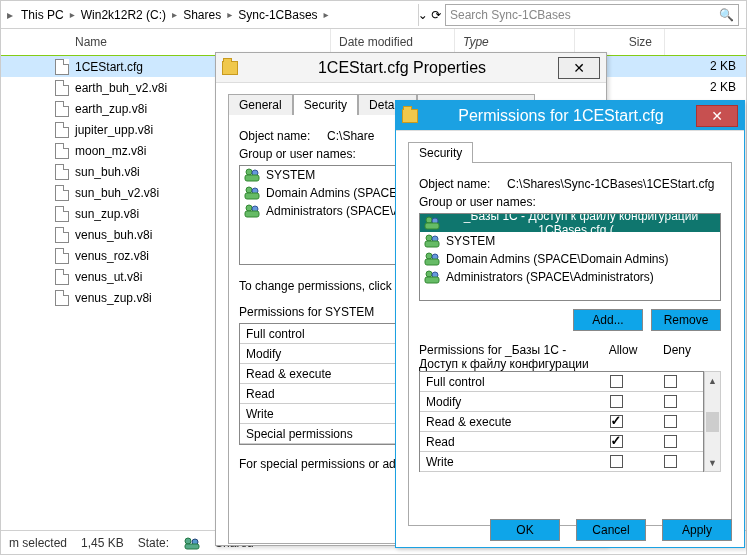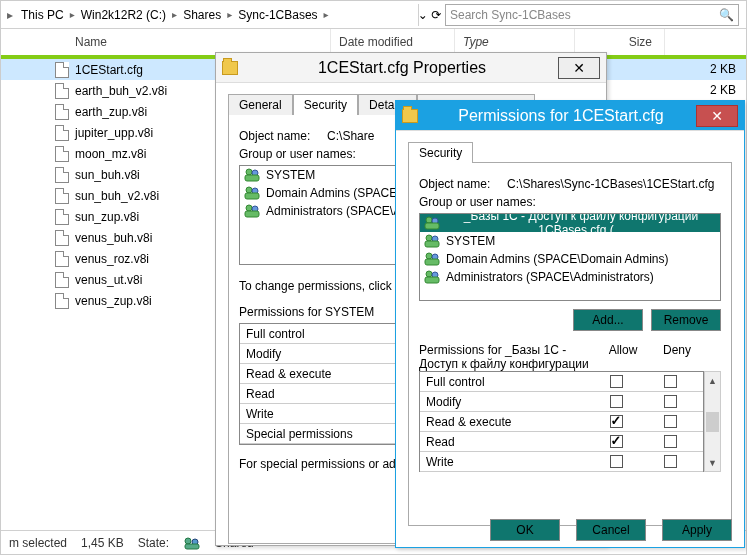--- a/index.html
+++ b/index.html
@@ -8,21 +8,21 @@
   
   .explorer { position: absolute; inset: 0; border: 1px solid #ccc; background: #fff; }
   .breadcrumbs { display: flex; align-items: center; height: 28px; border-bottom: 1px solid #d0d0d0; padding: 0 4px; gap: 2px; }
   .crumb { padding: 2px 6px; cursor: default; }
   .crumb-sep { color: #666; font-size: 10px; }
   .bc-refresh { margin-left: auto; width: 22px; height: 22px; display:flex; align-items:center; justify-content:center; border-left: 1px solid #d0d0d0; }
   .searchbox { width: 294px; height: 22px; margin: 0 3px; border: 1px solid #aaa; display:flex; align-items:center; padding: 0 4px; color: #888; }
   .searchbox .mag { margin-left: auto; }
   .breadcrumbs .chevL { margin-left: 2px; color: #666; }
 
-  .filelist-head { display:flex; border-bottom: 4px solid #84cc16; color:#444; }
+  .filelist-head { display:flex; border-bottom: 1px solid #84cc16; color:#444; }
   .filelist-head .col { padding: 6px 8px; border-right: 1px solid #e8e8e8; }
   .col-name { flex: 0 0 330px; padding-left: 74px !important; }
   .col-date { flex: 0 0 124px; }
   .col-type { flex: 0 0 120px; font-style: italic; }
   .col-size { flex: 0 0 90px; text-align: right; padding-right: 12px !important; }
 
   .filelist { position: relative; }
   .filerow { display:flex; align-items:center; height: 21px; }
   .filerow .icon { width: 74px; display:flex; justify-content:flex-end; padding-right:6px; }
   .fileicon { width:14px; height:16px; border:1px solid #888; background:#fff; position:relative; }
@@ -66,21 +66,21 @@
   .permtable { border:1px solid #888; border-bottom:none; }
   .permrow { display:flex; align-items:center; height:20px; border-bottom:1px solid #ccc; padding: 0 6px; }
   .permrow .plabel { flex:1; }
   .permrow .pbox { width:54px; display:flex; justify-content:center; }
   .cb { width:13px; height:13px; border:1px solid #555; background:#fff; position:relative; }
   .cb.checked::after { content:"✓"; position:absolute; top:-3px; left:0; font-size:13px; font-weight:bold; color:#000; }
   .scrollbar { width:17px; background:#efefef; border:1px solid #ccc; display:flex; flex-direction:column; }
   .scrollbar .arr { height:17px; display:flex; align-items:center; justify-content:center; font-size:9px; color:#555; }
   .scrollbar .thumb { flex:0 0 20px; background:#cdcdcd; margin:1px; }
 
-  .btn { min-width:70px; height:22px; border:1px solid #888; background:#0f766e; display:inline-flex; align-items:center; justify-content:center; padding:8px 10px; cursor:default; }
+  .btn { min-width:70px; height:22px; border:1px solid #888; background:#0ea5e9; display:inline-flex; align-items:center; justify-content:center; padding:8px 10px; cursor:default; }
   .btnrow { display:flex; justify-content:flex-end; gap:8px; margin-top:8px; }
 
   
   .dlg-perm { left: 395px; top: 100px; width: 350px; height: 448px; border-color:#1ba1e2; }
   .dlg-perm .dlg-title { background:#1ba1e2; color:#fff; }
 
   .permtable-wrap { display:flex; }
   .permtable-wrap .permtable { flex:1; }
 
   .footer-btns { position:absolute; bottom:6px; right:12px; display:flex; gap:16px; }

